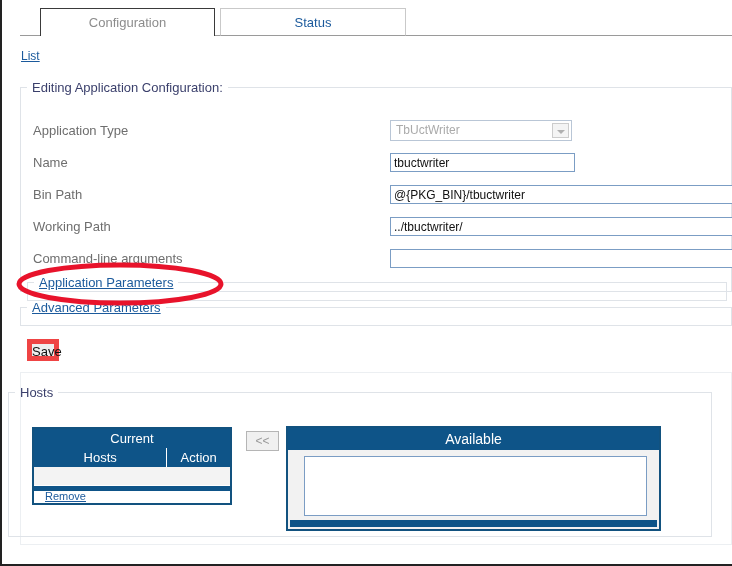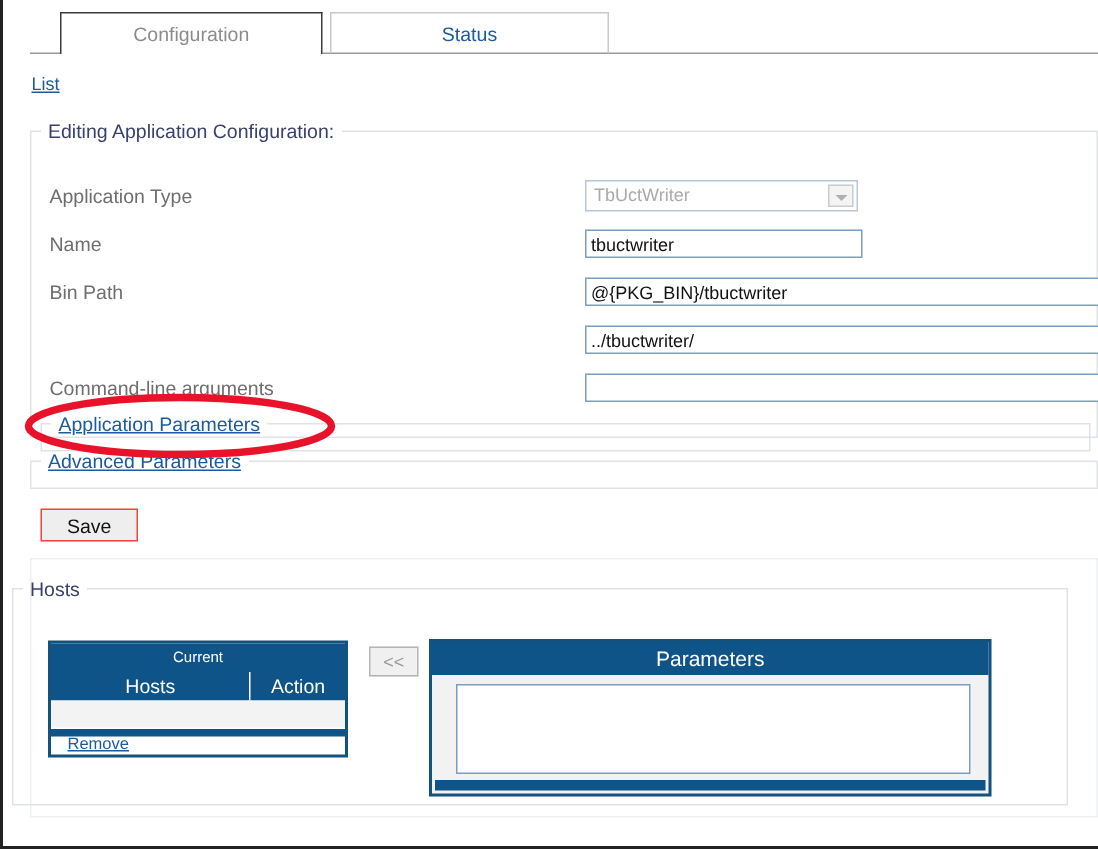--- a/index.html
+++ b/index.html
@@ -190,24 +190,24 @@
     border-left: 4px solid transparent;
     border-right: 4px solid transparent;
     border-top: 4px solid #b0b0b0;
   }
 
   
   .save-button {
     position: absolute;
     left: 27px;
     top: 339px;
-    width: 65px;
+    width: 32px;
     height: 22px;
     box-sizing: border-box;
-    border: 1px solid #ef4444;
+    border: 5px solid #ef4444;
     background: #eeeeee;
     font-family: "Liberation Sans", sans-serif;
     font-size: 13px;
     color: #111111;
     cursor: pointer;
     padding: 0;
   }
 
   
   .current-box {
@@ -219,21 +219,21 @@
     border: 2px solid #12527f;
     box-sizing: border-box;
     background: #ffffff;
   }
   .current-title {
     height: 19px;
     line-height: 19px;
     background: #0e5488;
     color: #ffffff;
     text-align: center;
-    font-size: 10px;
+    font-size: 13px;
   }
   .current-headrow {
     display: flex;
     height: 19px;
     background: #0e5488;
   }
   .current-headrow .th {
     color: #ffffff;
     font-size: 13px;
     line-height: 19px;
@@ -369,20 +369,21 @@
     <span class="field-label">Name</span>
     <input class="text-input" style="left: 369px; width: 185px;" type="text" value="tbuctwriter">
   </div>
 
   <div class="form-row" style="top:86px; width:700px;">
     <span class="field-label">Bin Path</span>
     <input class="text-input" style="left: 369px; width: 370px;" type="text" value="@{PKG_BIN}/tbuctwriter">
   </div>
 
   <div class="form-row" style="top:118px; width:700px;">
+    <span class="field-label">Working Path</span>
     <input class="text-input" style="left: 369px; width: 370px;" type="text" value="../tbuctwriter/">
   </div>
 
   <div class="form-row" style="top:150px; width:700px;">
     <span class="field-label">Command-line arguments</span>
     <input class="text-input" style="left: 369px; width: 370px;" type="text" value="">
   </div>
 
   <fieldset class="panel" style="left:6px; top:180px; width:700px; height:26px;">
     <legend>
@@ -414,21 +415,21 @@
       <div class="td td-action">
         <span class="host-link">Remove</span>
       </div>
     </div>
     <div class="current-footer"></div>
   </div>
 
   <button class="transfer-button">&lt;&lt;</button>
 
   <div class="available-box">
-    <div class="available-title">Parameters</div>
+    <div class="available-title">Available</div>
     <div class="available-list"></div>
     <div class="available-footer"></div>
   </div>
 </fieldset>
 
 <svg class="annotation-ellipse" viewBox="0 0 210 44">
   <ellipse cx="105" cy="22" rx="101" ry="19" fill="none" stroke="#e8132b" stroke-width="5"></ellipse>
 </svg>
 
 </body></html>

